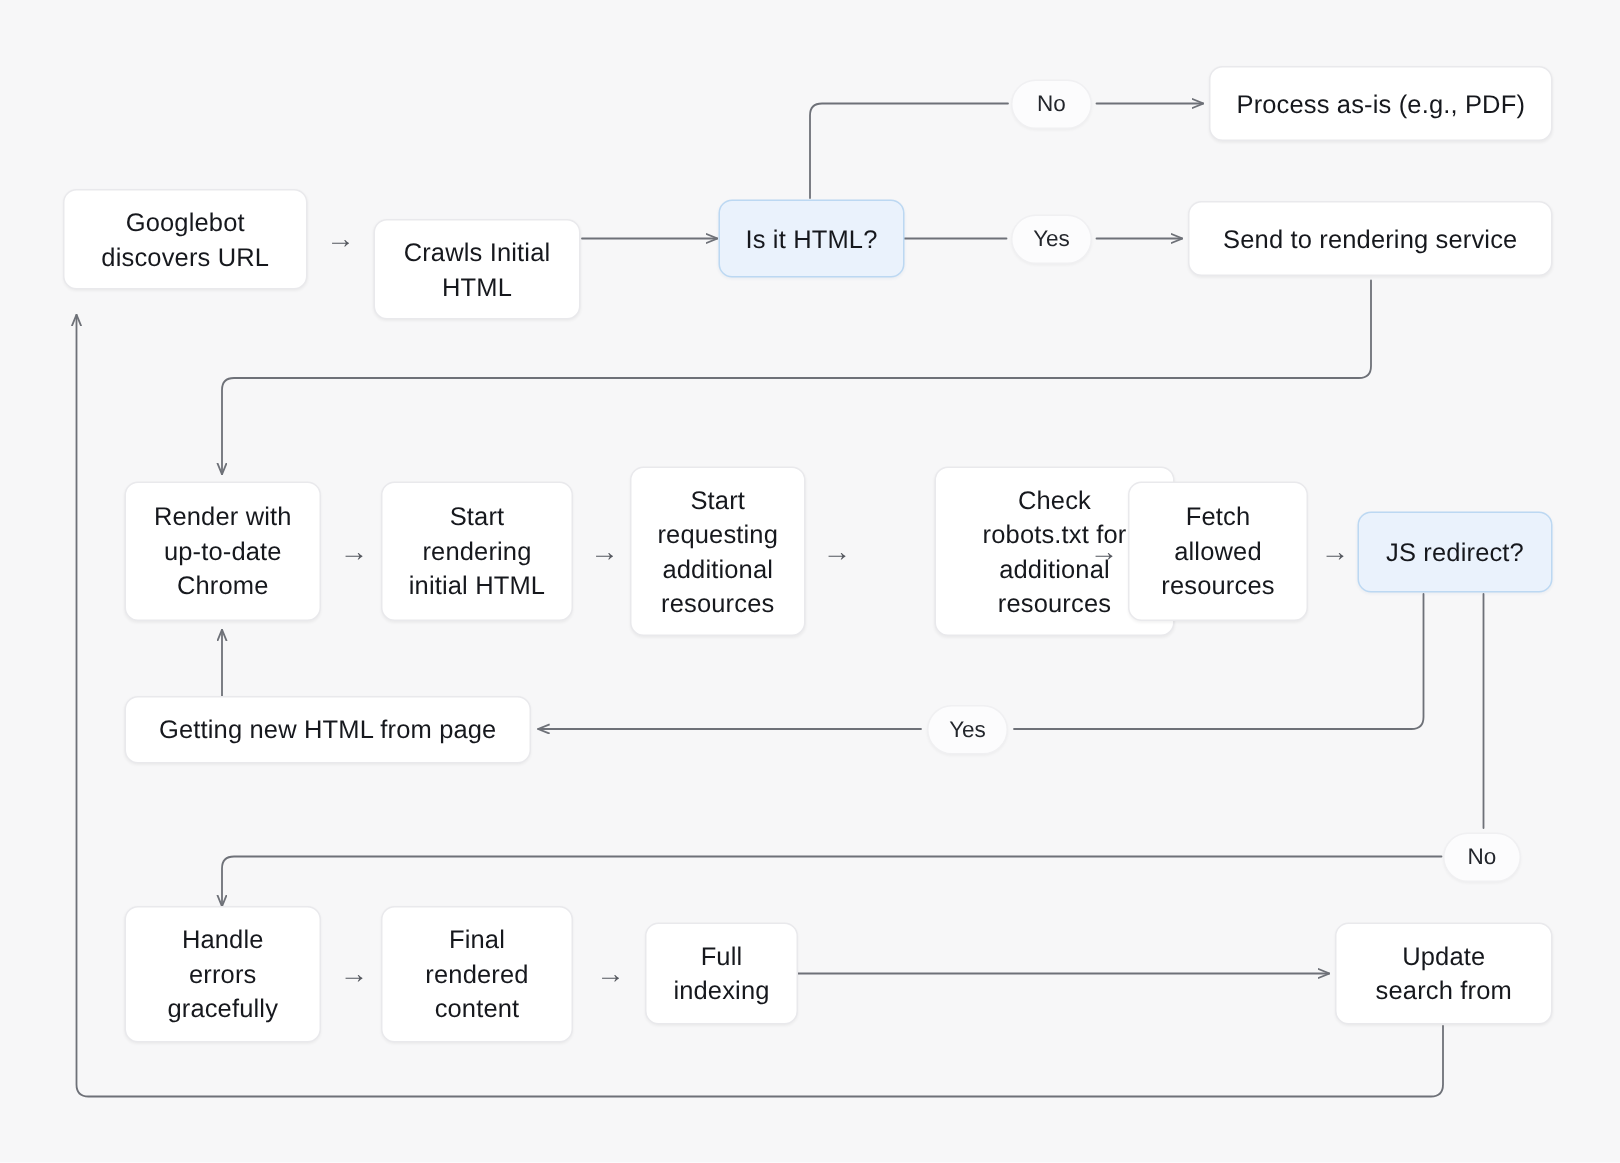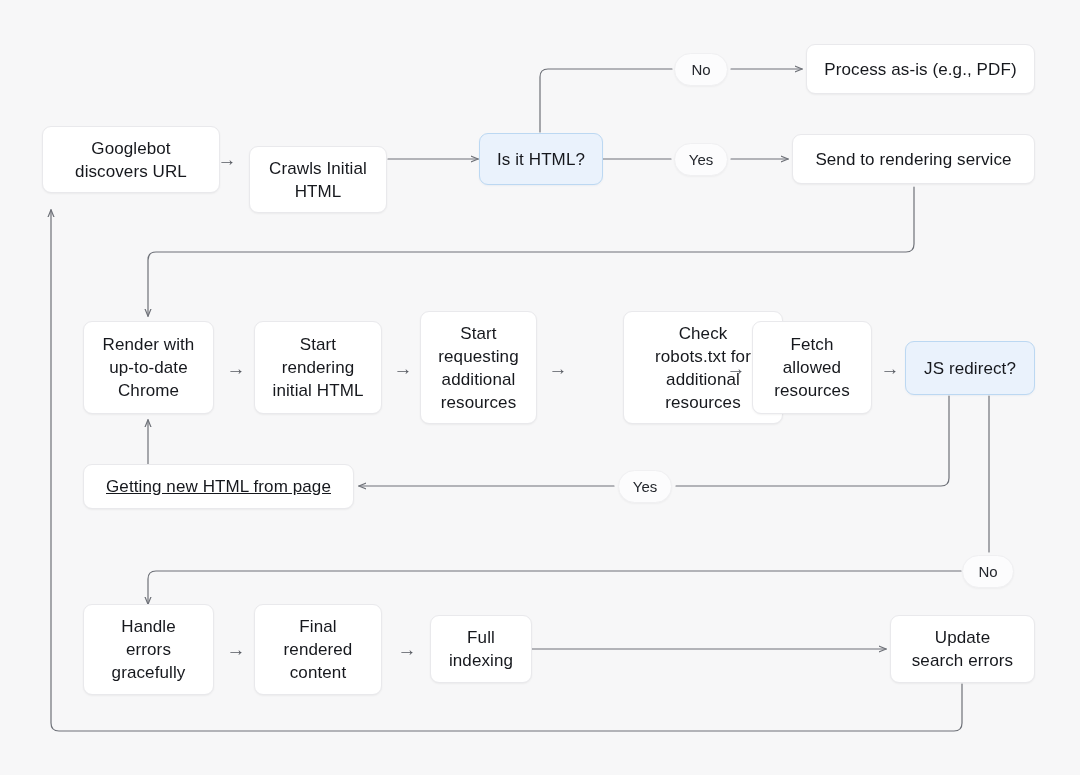--- a/index.html
+++ b/index.html
@@ -99,21 +99,21 @@
 
       <path d="M989,396 L989,552"></path>
       <path d="M961,571 L156,571 Q148,571 148,579 L148,604" marker-end="url(#ah)"></path>
 
       <path d="M528,649 L886,649" marker-end="url(#ah)"></path>
 
       <path d="M962,684 L962,723 Q962,731 954,731 L59,731 Q51,731 51,723 L51,210" marker-end="url(#ah)"></path>
     </g>
   </svg>
 
-  <div class="node" style="left:42px;  top:126px; width:178px; height:67px;">Googlebot
+  <div class="node" style="left:42px;  top:126px; width:163px; height:67px;">Googlebot
 discovers URL</div>
 
   <div class="mini-arrow" style="left:206px; top:148px; width:42px; height:22px;">→</div>
 
   <div class="node" style="left:249px; top:126px; width:138px; height:67px;margin-top:20px;">Crawls Initial
 HTML</div>
 
   <div class="node decision" style="left:479px; top:133px; width:124px; height:52px;">Is it HTML?</div>
 
   <div class="edge-label" style="left:674px; top:53px; width:54px; height:33px;">No</div>
@@ -151,21 +151,21 @@
   <div class="mini-arrow" style="left:719px; top:357px; width:34px; height:22px;">→</div>
 
   <div class="node" style="left:752px; top:321px; width:120px; height:93px;">Fetch
 allowed
 resources</div>
 
   <div class="mini-arrow" style="left:875px; top:357px; width:30px; height:22px;">→</div>
 
   <div class="node decision" style="left:905px; top:341px; width:130px; height:54px;">JS redirect?</div>
 
-  <div class="node" style="left:83px;  top:464px; width:271px; height:45px;text-decoration:underline;">Getting new HTML from page</div>
+  <div class="node" style="left:83px;  top:464px; width:271px; height:45px;">Getting new HTML from page</div>
 
   <div class="edge-label" style="left:618px; top:470px; width:54px; height:33px;">Yes</div>
 
   <div class="edge-label" style="left:962px; top:555px; width:52px; height:33px;">No</div>
 
   <div class="node" style="left:83px;  top:604px; width:131px; height:91px;">Handle
 errors
 gracefully</div>
 
   <div class="mini-arrow" style="left:219px; top:638px; width:34px; height:22px;">→</div>
@@ -173,15 +173,15 @@
   <div class="node" style="left:254px; top:604px; width:128px; height:91px;">Final
 rendered
 content</div>
 
   <div class="mini-arrow" style="left:388px; top:638px; width:38px; height:22px;">→</div>
 
   <div class="node" style="left:430px; top:615px; width:102px; height:68px;">Full
 indexing</div>
 
   <div class="node" style="left:890px; top:615px; width:145px; height:68px;">Update
-search errors</div>
+search from</div>
 
 </div>
 
 </body></html>

